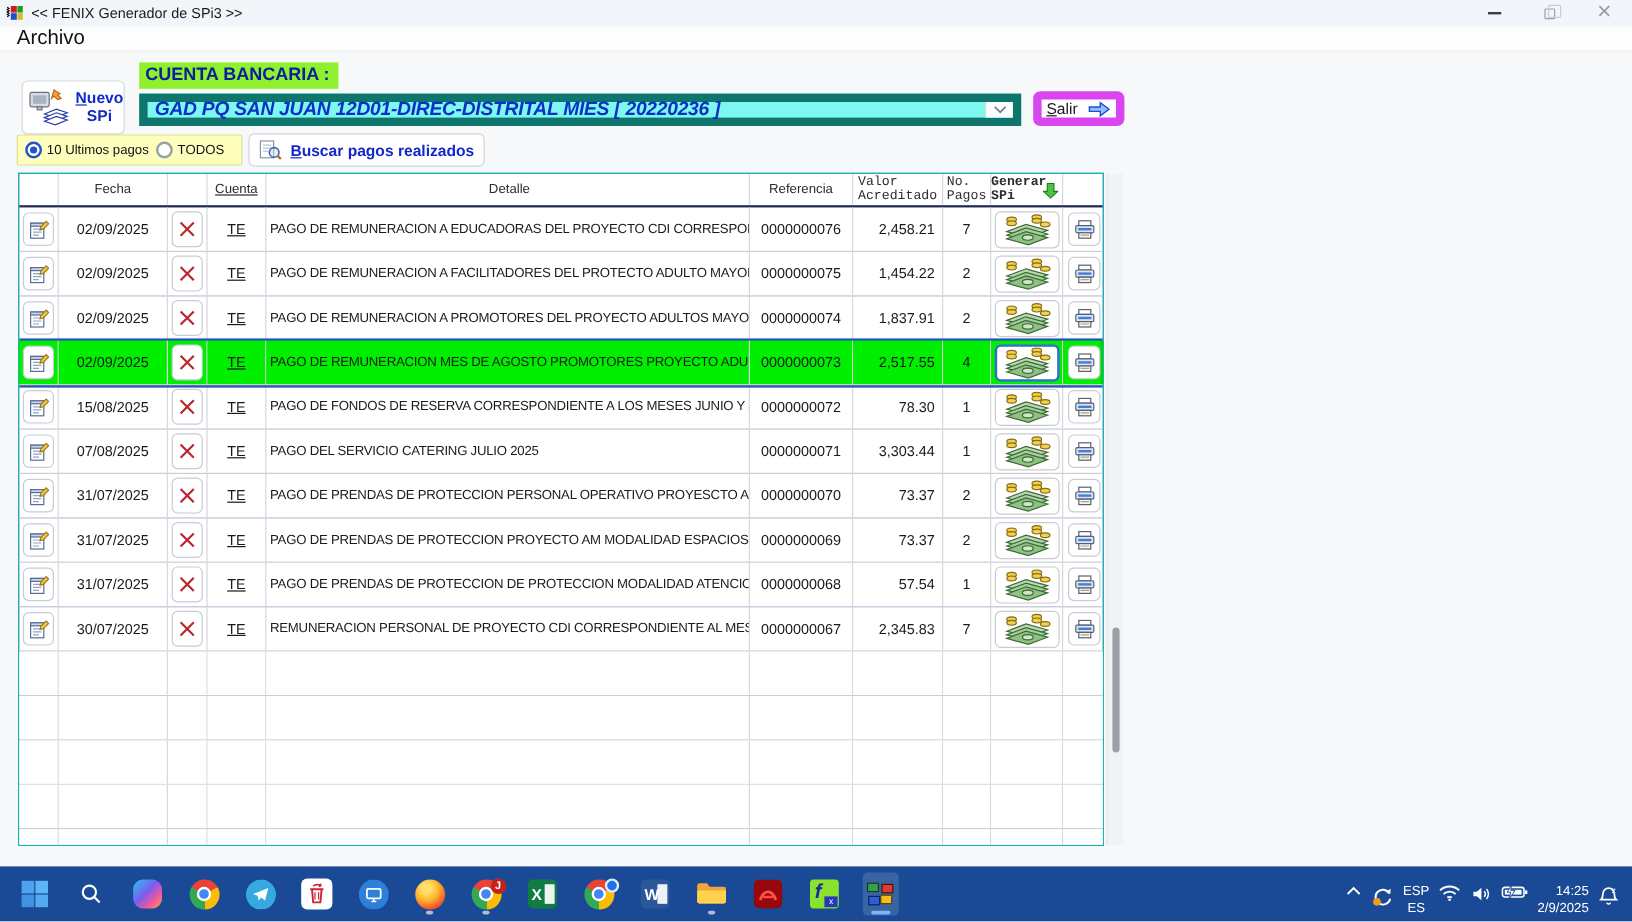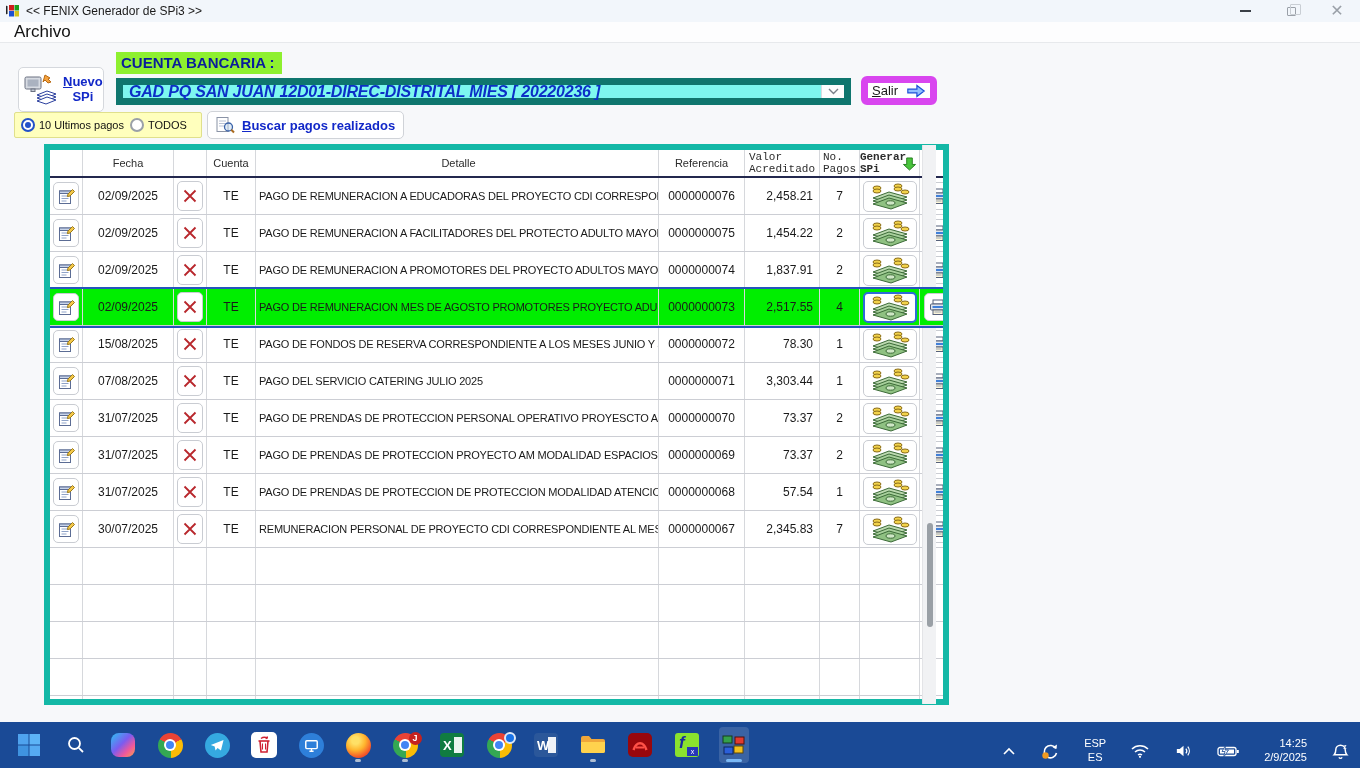--- a/index.html
+++ b/index.html
@@ -45,34 +45,34 @@
   .radio-on { border:2px solid #2452c8; }
   .radio-on::after { content:''; position:absolute; left:2px; top:2px; width:6px; height:6px; border-radius:50%; background:#2452c8; }
   .radio-off { border:2px solid #9aa0a8; }
   .radio-lbl { font-size:11px; color:#111; white-space:nowrap; }
 
   .buscar-btn { position:absolute; left:207px; top:68px; width:197px; height:28px; background:#fff; border:1px solid #d0d3d8; border-radius:5px; display:flex; align-items:center; gap:7px; padding-left:7px; }
   .buscar-lbl { font-weight:bold; color:#1228c8; font-size:13px; display:inline-block; white-space:nowrap; }
   .buscar-lbl::first-letter { text-decoration:underline; }
 
   
-  .ptable { position:absolute; left:15px; top:101px; width:905px; height:561px; background:#1d4ed8; border:6px solid #14b8a6; overflow:hidden;margin-left:29px; }
+  .ptable { position:absolute; left:15px; top:101px; width:905px; height:561px; background:#1d4ed8; border:1px solid #14b8a6; overflow:hidden; }
   .thead { display:flex; height:28px; border-bottom:2px solid #23284e; background:#fff; }
   .thead .cell { display:flex; align-items:center; justify-content:center; font-size:11px; color:#2c2c2c; }
   .hdr-stack { line-height:1.1; text-align:left;font-family:Liberation Mono, monospace; }
   .hdr-stack span { display:block; }
   .hdr-gen { font-weight:bold; position:relative; }
   .hdr-gen .hdr-stack { margin-right:13px; }
   .hdr-gen svg { position:absolute; right:3px; top:7px; }
 
   .cell { height:100%; border-right:1px solid #d6d8dc; display:flex; align-items:center; overflow:hidden; flex:none; }
   .c-edit { width:33px; justify-content:center; }
   .c-fecha { width:91px; justify-content:center; }
   .c-del { width:33px; justify-content:center; }
-  .c-cuenta { width:49px; justify-content:center; }
+  .c-cuenta { width:49px; justify-content:center;text-decoration:underline; }
   .c-detalle { width:403px; justify-content:flex-start; padding-left:3px; }
   .c-ref { width:86px; justify-content:center; }
   .c-valor { width:75px; justify-content:flex-end; padding-right:6px; }
   .c-pagos { width:40px; justify-content:center; }
   .c-gen { width:60px; justify-content:center; }
   .c-print { width:35px; justify-content:center; border-right:none; }
 
   .trow { display:flex; height:37px; border-bottom:1px solid #ccced4; background:#fff; font-size:12px; color:#1a1a1a; }
   .trow .c-detalle { font-size:11px; letter-spacing:-0.2px; white-space:nowrap; }
   .trow.selected { background:#00ee00; position:relative; z-index:2; box-shadow:0 -2px 0 #2456bb, 0 2px 0 #2456bb; }
@@ -111,21 +111,21 @@
   .ic-office { width:24px; height:24px; border-radius:4px; position:relative; display:flex; align-items:center; color:#fff; font-weight:bold; }
   .ic-office .letter { font-size:13px; margin-left:3px; }
   .ic-office .sheet { position:absolute; right:2px; top:4px; width:8px; height:16px; background:#fff; opacity:.92;
       background-image:linear-gradient(#fff 0 0), repeating-linear-gradient(to bottom, rgba(0,0,0,.25) 0 1px, transparent 1px 4px); }
   .ic-excel { background:#107c41; }
   .ic-word { background:#2b579a; }
   .ic-fenix { width:24px; height:24px; border-radius:3px; background:#8be22e; position:relative; }
   .ic-fenix .f { position:absolute; left:4px; top:0px; color:#1a2a9e; font-weight:bold; font-style:italic; font-size:17px; }
   .ic-fenix .xbox { position:absolute; right:1px; bottom:1px; width:11px; height:9px; background:#2637b8; color:#fff; font-size:7px; line-height:9px; text-align:center; }
 
-  .tray { margin-left:auto; display:flex; align-items:center; gap:24px; padding-right:10px; color:#fff;margin-top:12px; }
+  .tray { margin-left:auto; display:flex; align-items:flex-start; gap:7px; padding-right:10px; color:#fff;margin-top:12px; }
   .tray-txt { font-size:11px; line-height:1.25; text-align:center; }
   .tray-clock { font-size:11px; line-height:1.25; text-align:right; }
   .tray-item { display:flex; align-items:center; justify-content:center; }
 </style>
 </head>
 <body>
 
 <div class="screen">
 
   <div class="titlebar">

